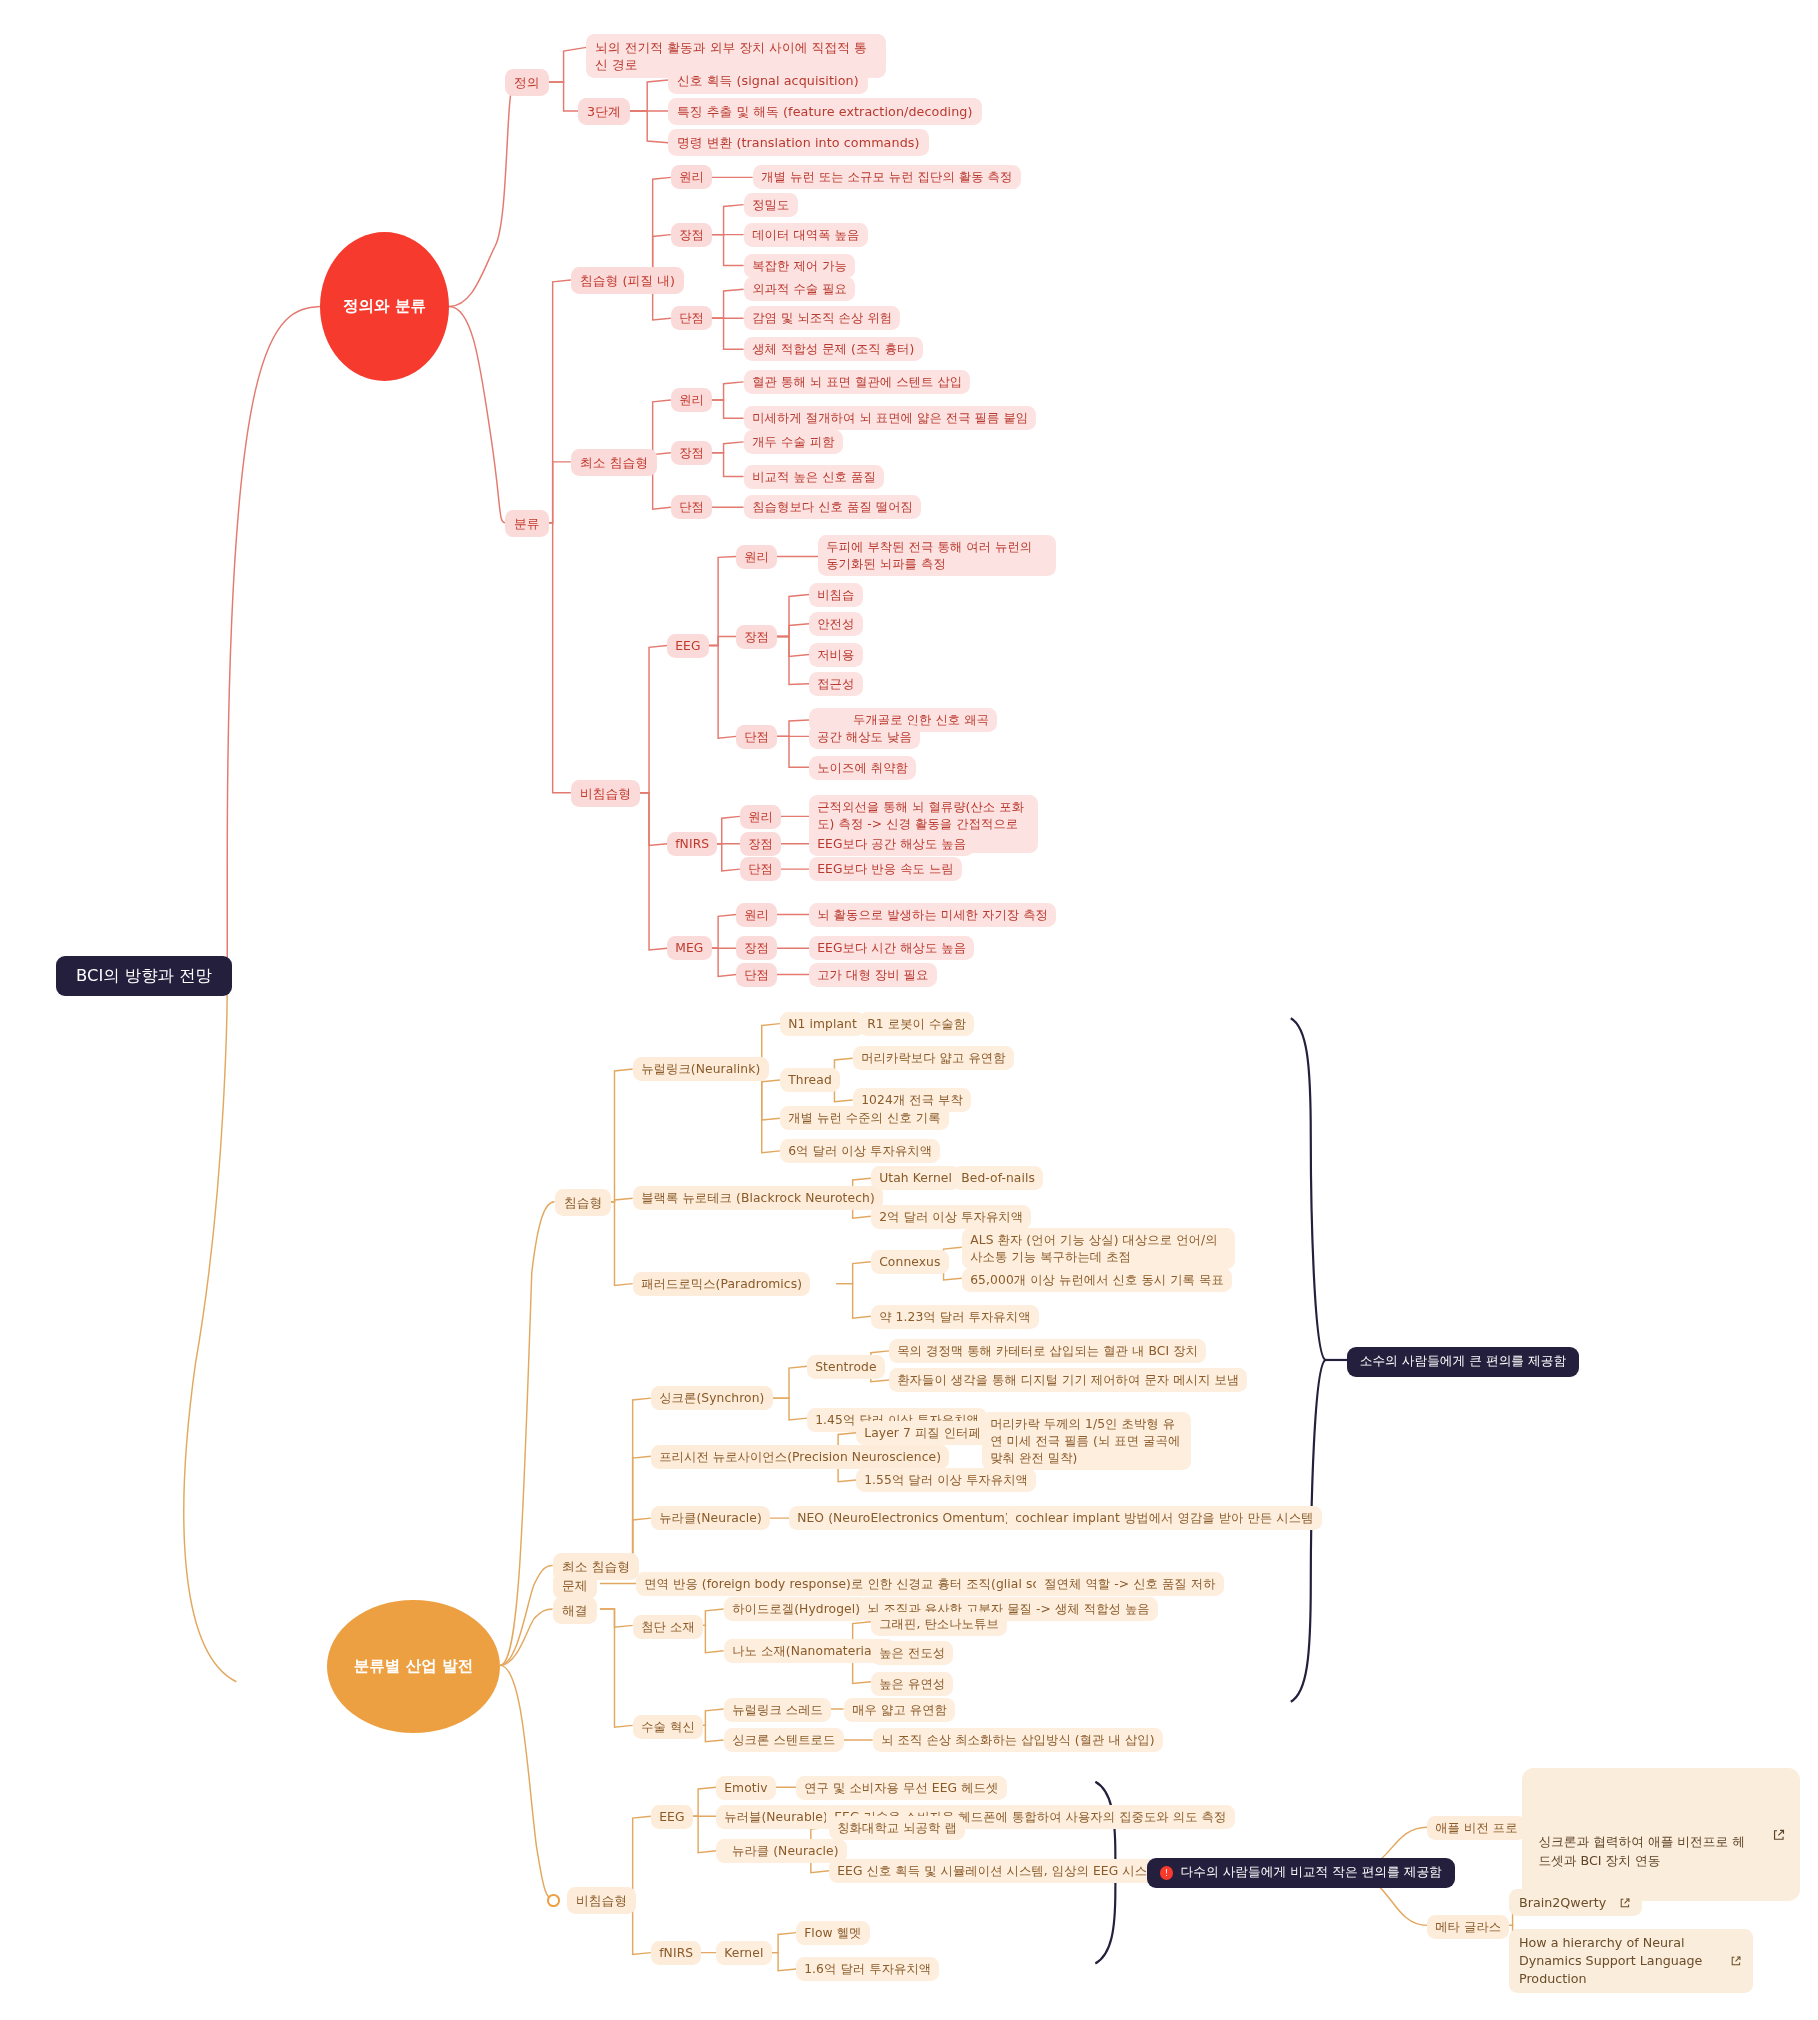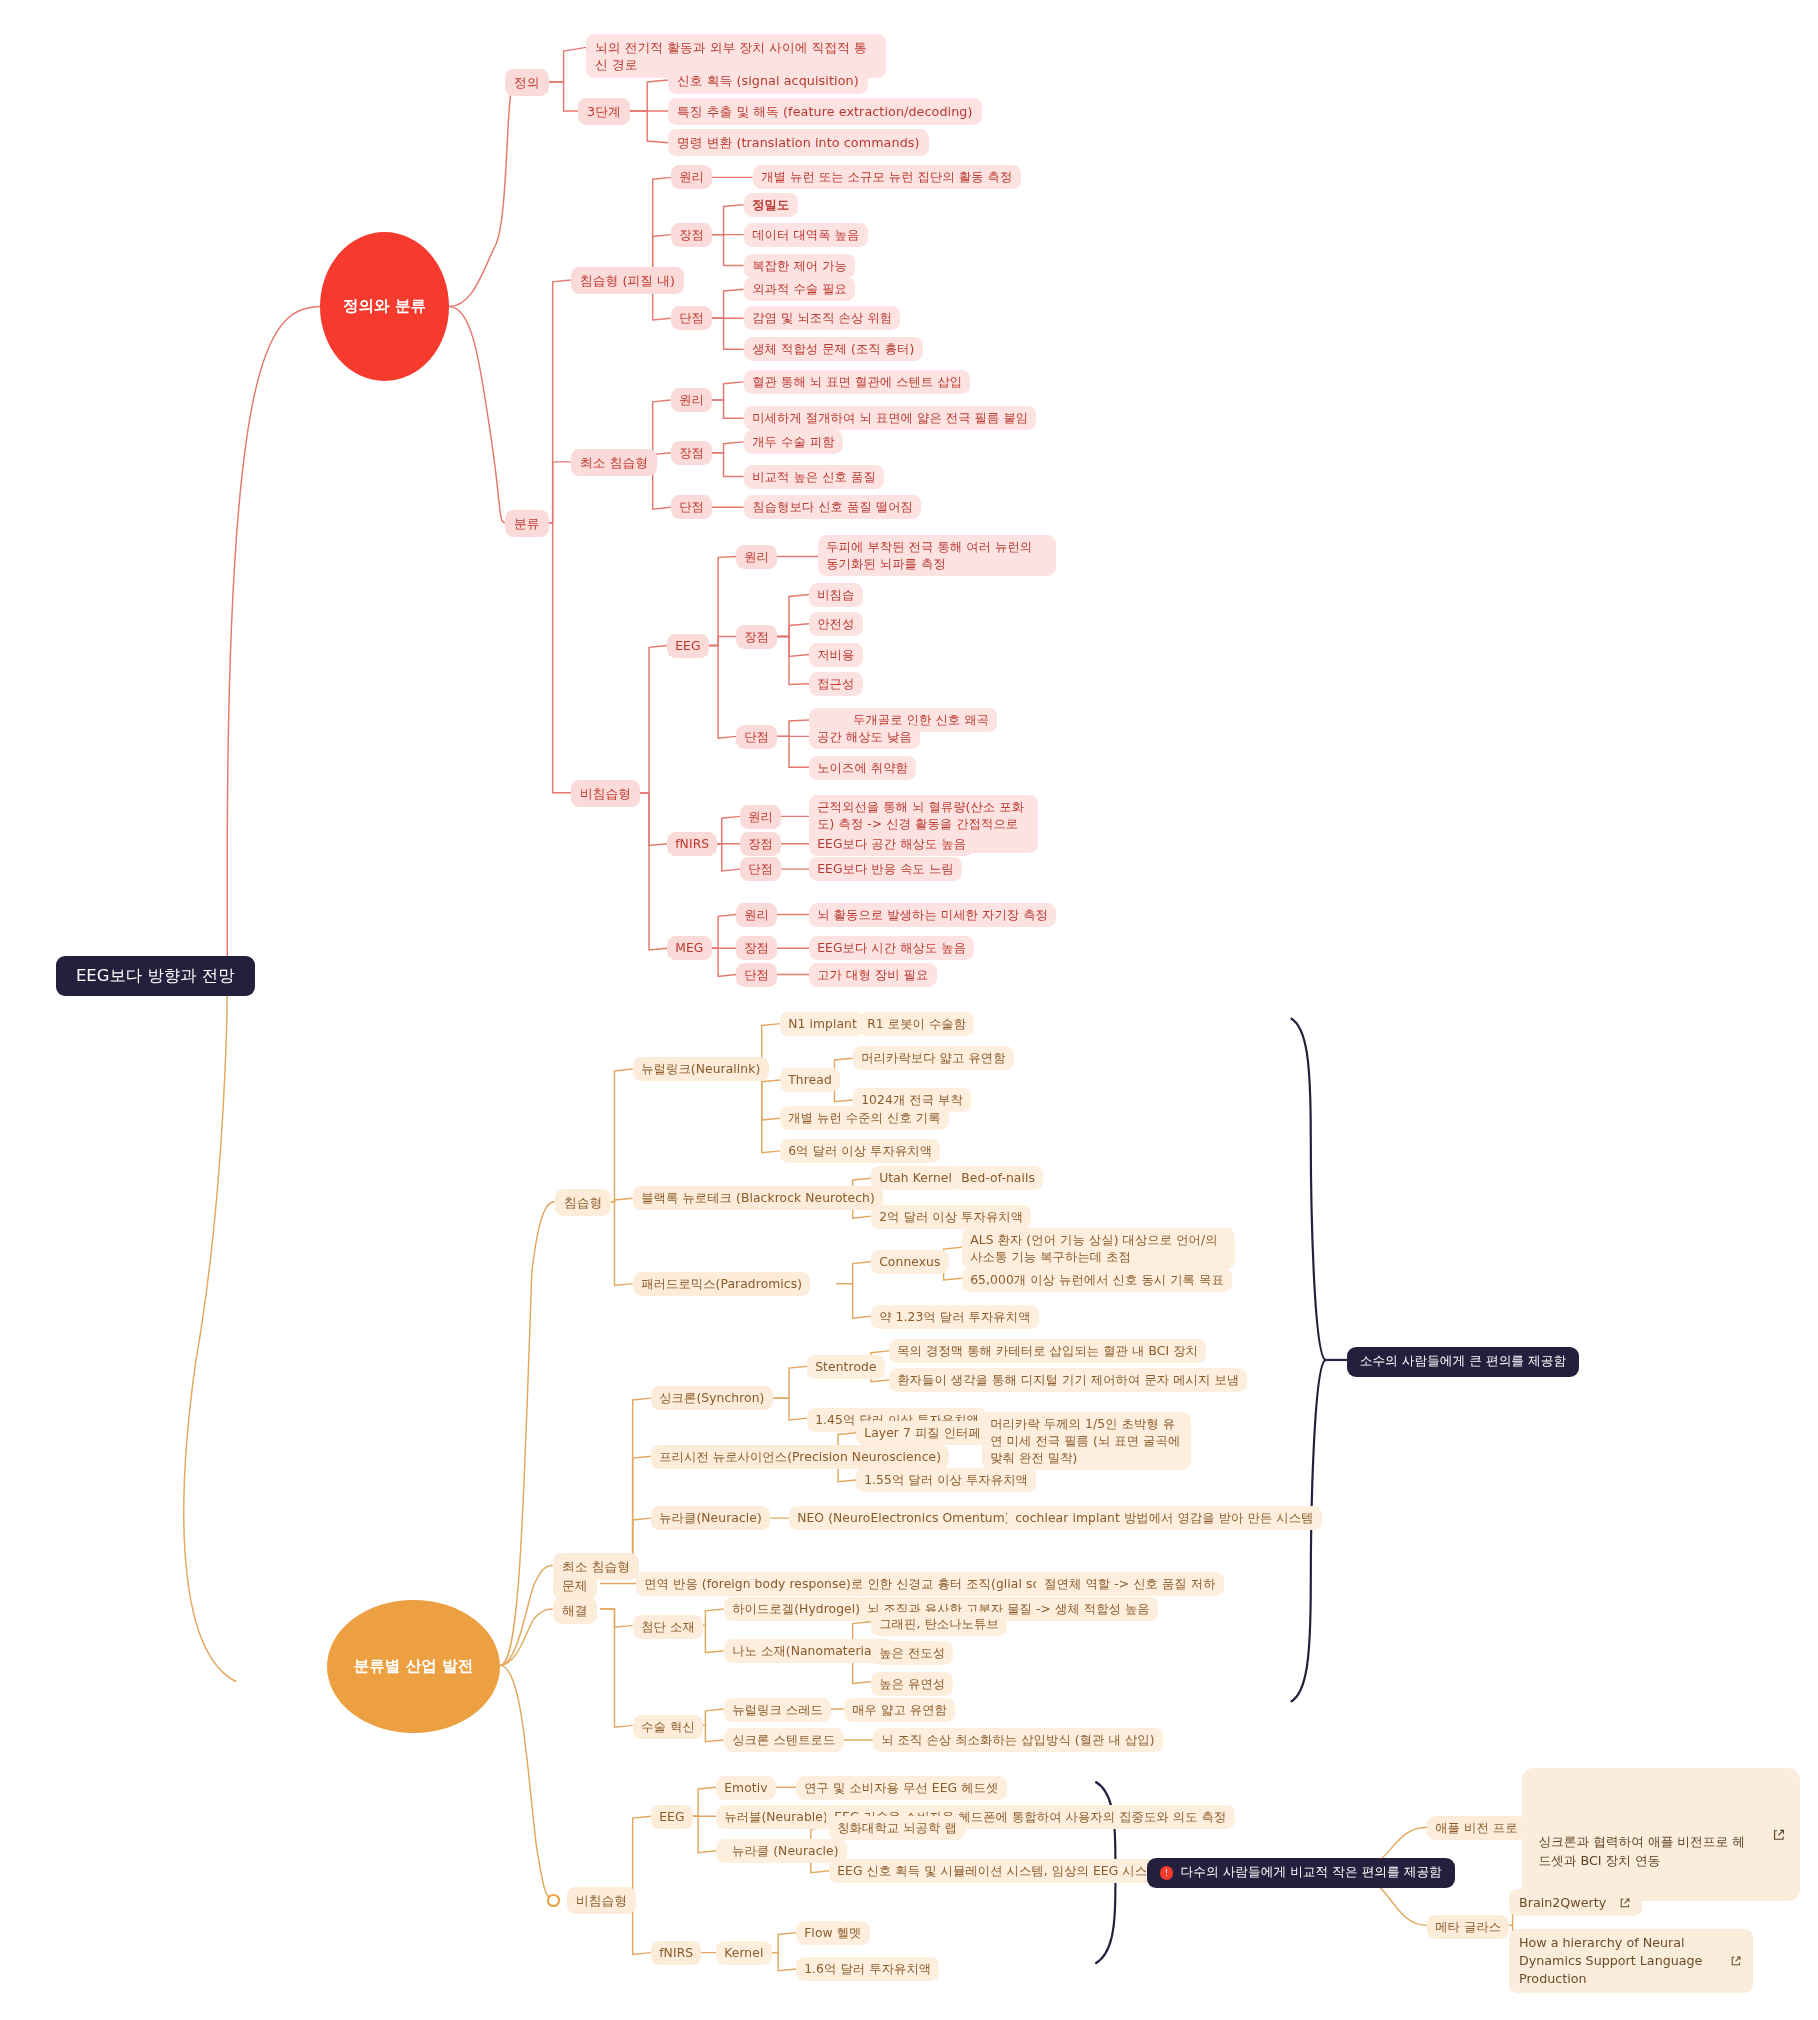--- a/index.html
+++ b/index.html
@@ -244,21 +244,21 @@
       <path d="M1420 1120 C1438 1130 1442 1170 1442 1250 C1442 1340 1446 1490 1458 1496
                C1446 1502 1442 1652 1442 1742 C1442 1822 1438 1862 1420 1872"></path>
       <path d="M1458 1496 L1482 1496"></path>
       <path d="M1205 1960 C1223 1970 1227 1998 1227 2040 C1227 2082 1231 2052 1243 2058
                C1231 2064 1227 2038 1227 2080 C1227 2122 1223 2150 1205 2160"></path>
       <path d="M1243 2058 L1262 2058"></path>
     </g>
   </svg>
 
   <div class="pill-dark" style="left:56px;top:956px;font-size:16.4px;padding:9px 20px;">
-    <span>EEG보다 방향과 전망</span>
+    <span>BCI의 방향과 전망</span>
   </div>
 
   <div class="root-circle" id="root-red" style="left:320px;top:232px;width:129px;height:149px;">
     <span>정의와 분류</span>
   </div>
 
   <div class="node n-red sz-m" style="left:505px;top:69px;">
     <span>정의</span>
   </div>
   <div class="node n-red-soft sz-m" style="left:586px;top:34px;max-width:300px;">
@@ -286,21 +286,21 @@
   </div>
   <div class="node n-red sz-s" style="left:671px;top:165px;">
     <span>원리</span>
   </div>
   <div class="node n-red-soft sz-s" style="left:753px;top:165px;">
     <span>개별 뉴런 또는 소규모 뉴런 집단의 활동 측정</span>
   </div>
   <div class="node n-red sz-s" style="left:671px;top:223px;">
     <span>장점</span>
   </div>
-  <div class="node n-red-soft sz-s" style="left:744px;top:193px;font-weight:bold;">
+  <div class="node n-red-soft sz-s" style="left:744px;top:193px;">
     <span>정밀도</span>
   </div>
   <div class="node n-red-soft sz-s" style="left:744px;top:223px;">
     <span>데이터 대역폭 높음</span>
   </div>
   <div class="node n-red-soft sz-s" style="left:744px;top:254px;">
     <span>복잡한 제어 가능</span>
   </div>
   <div class="node n-red sz-s" style="left:671px;top:306px;">
     <span>단점</span>

